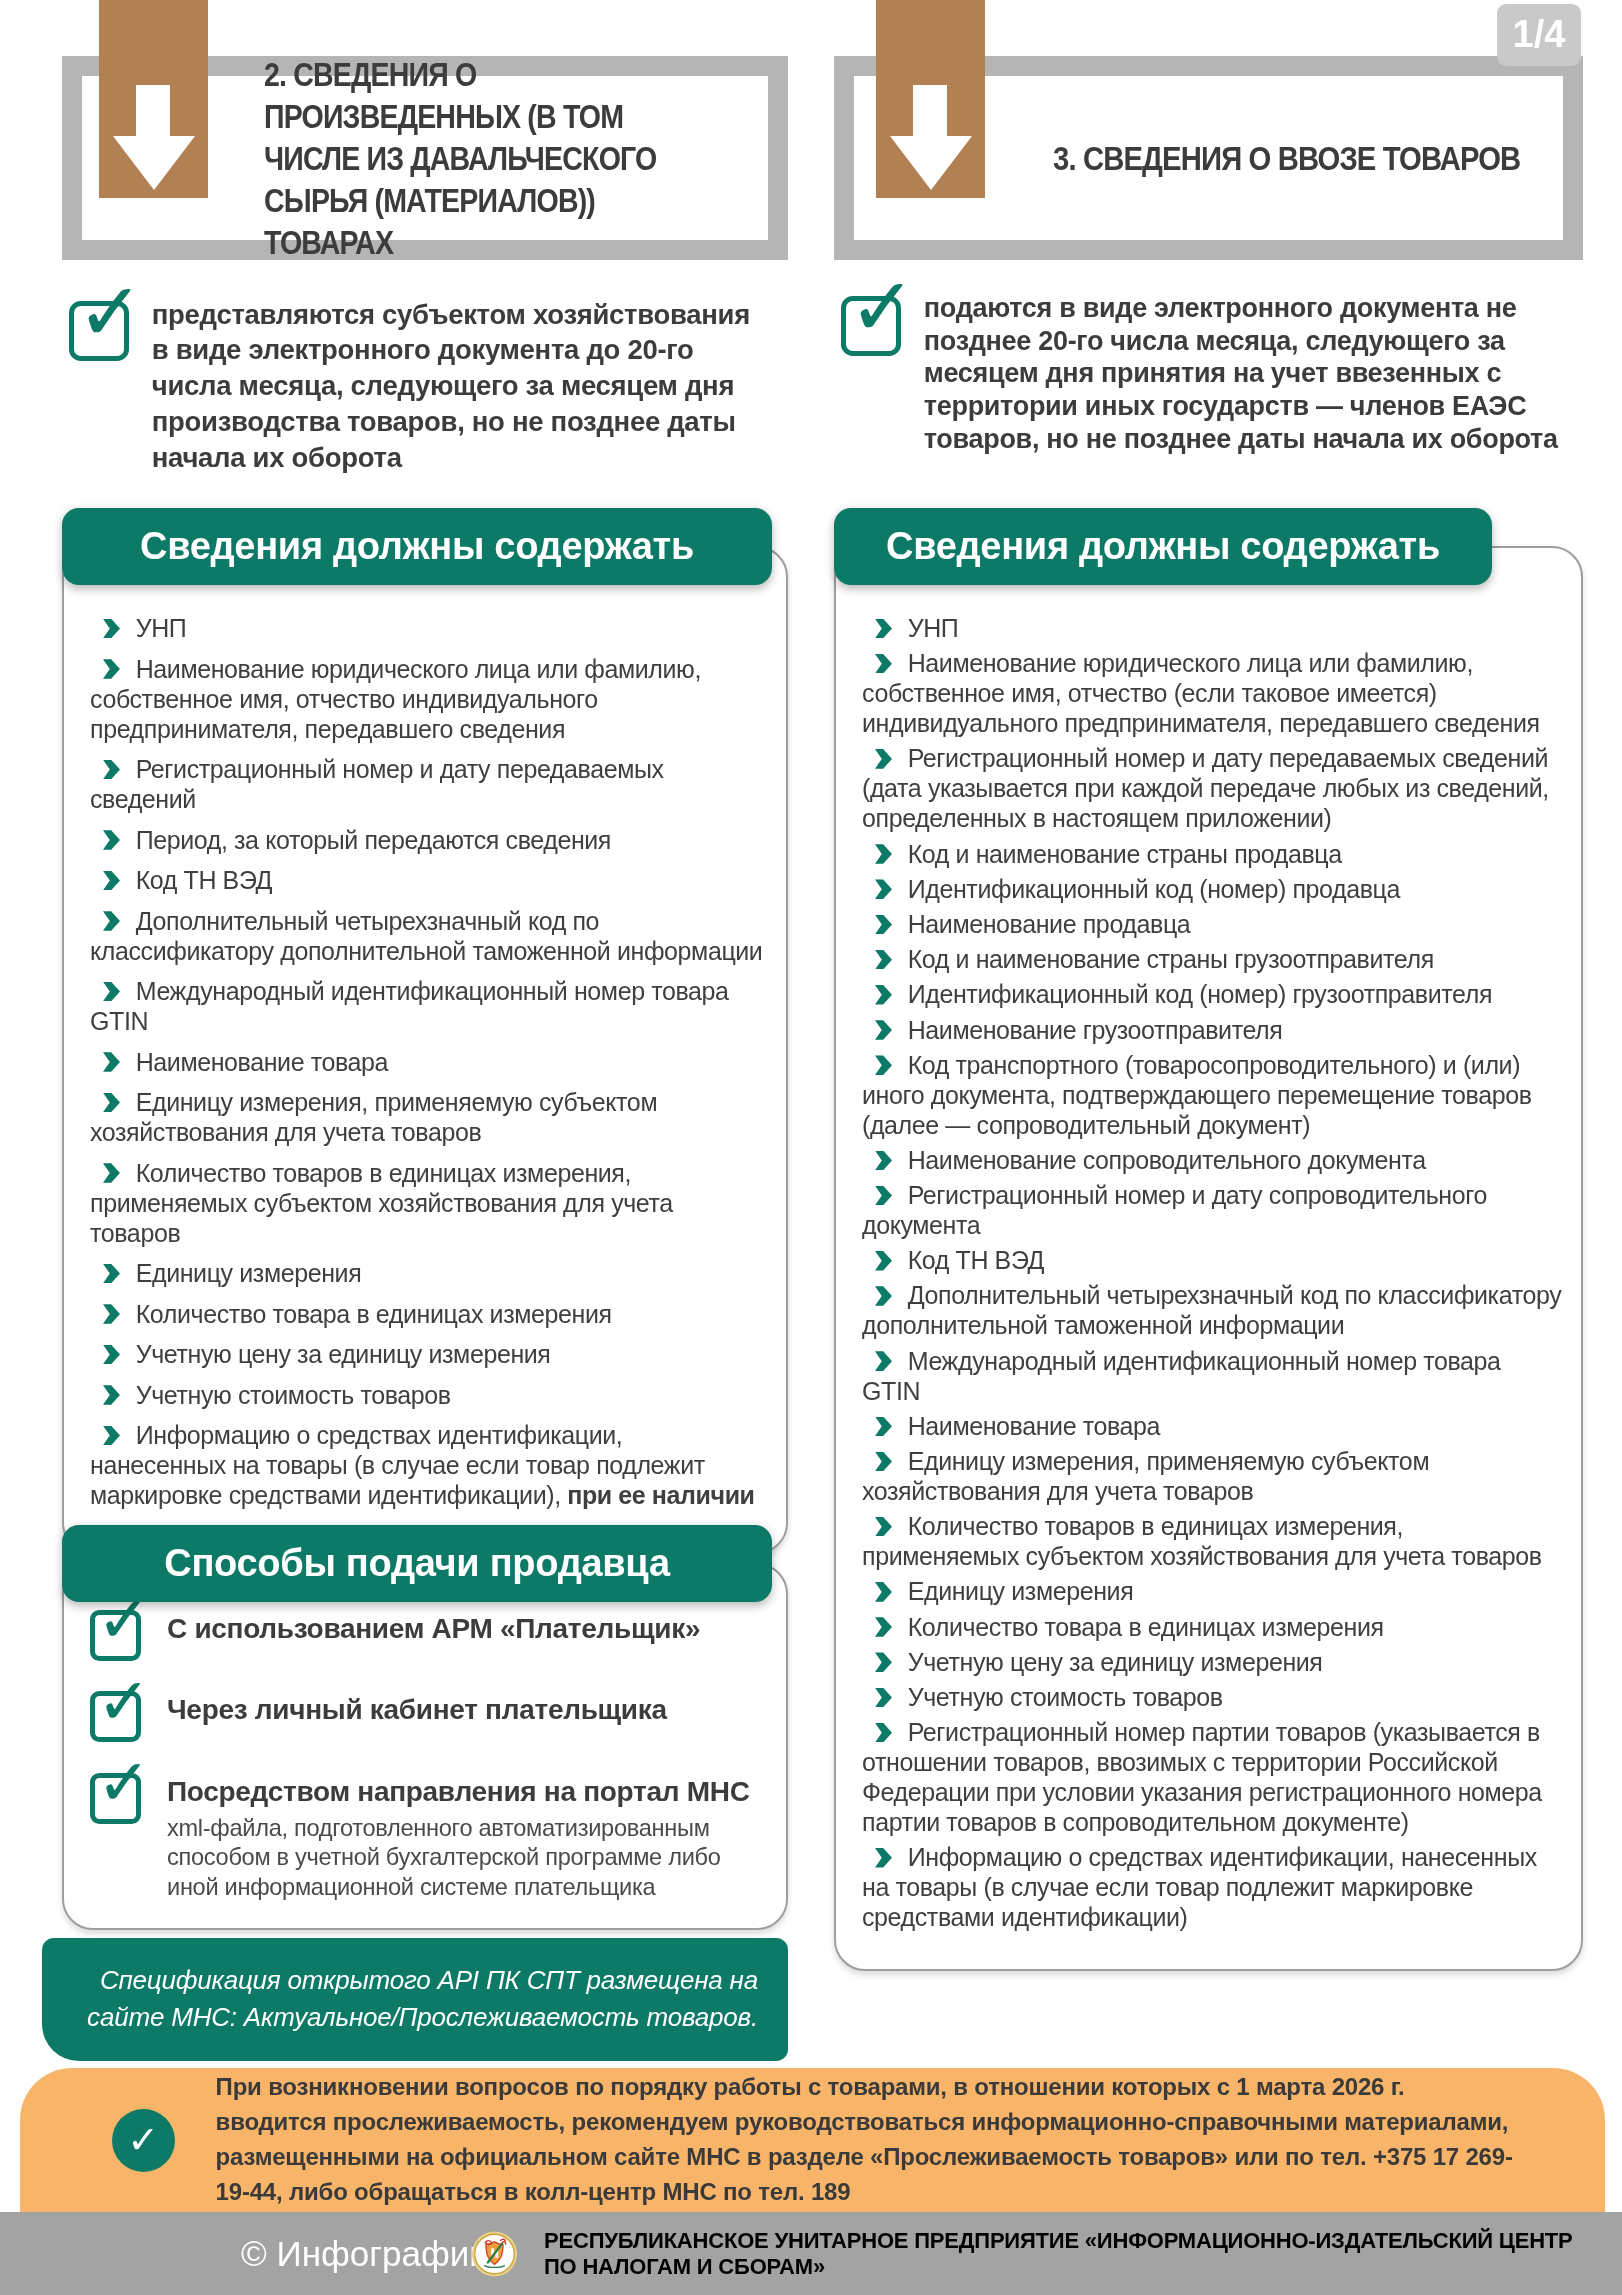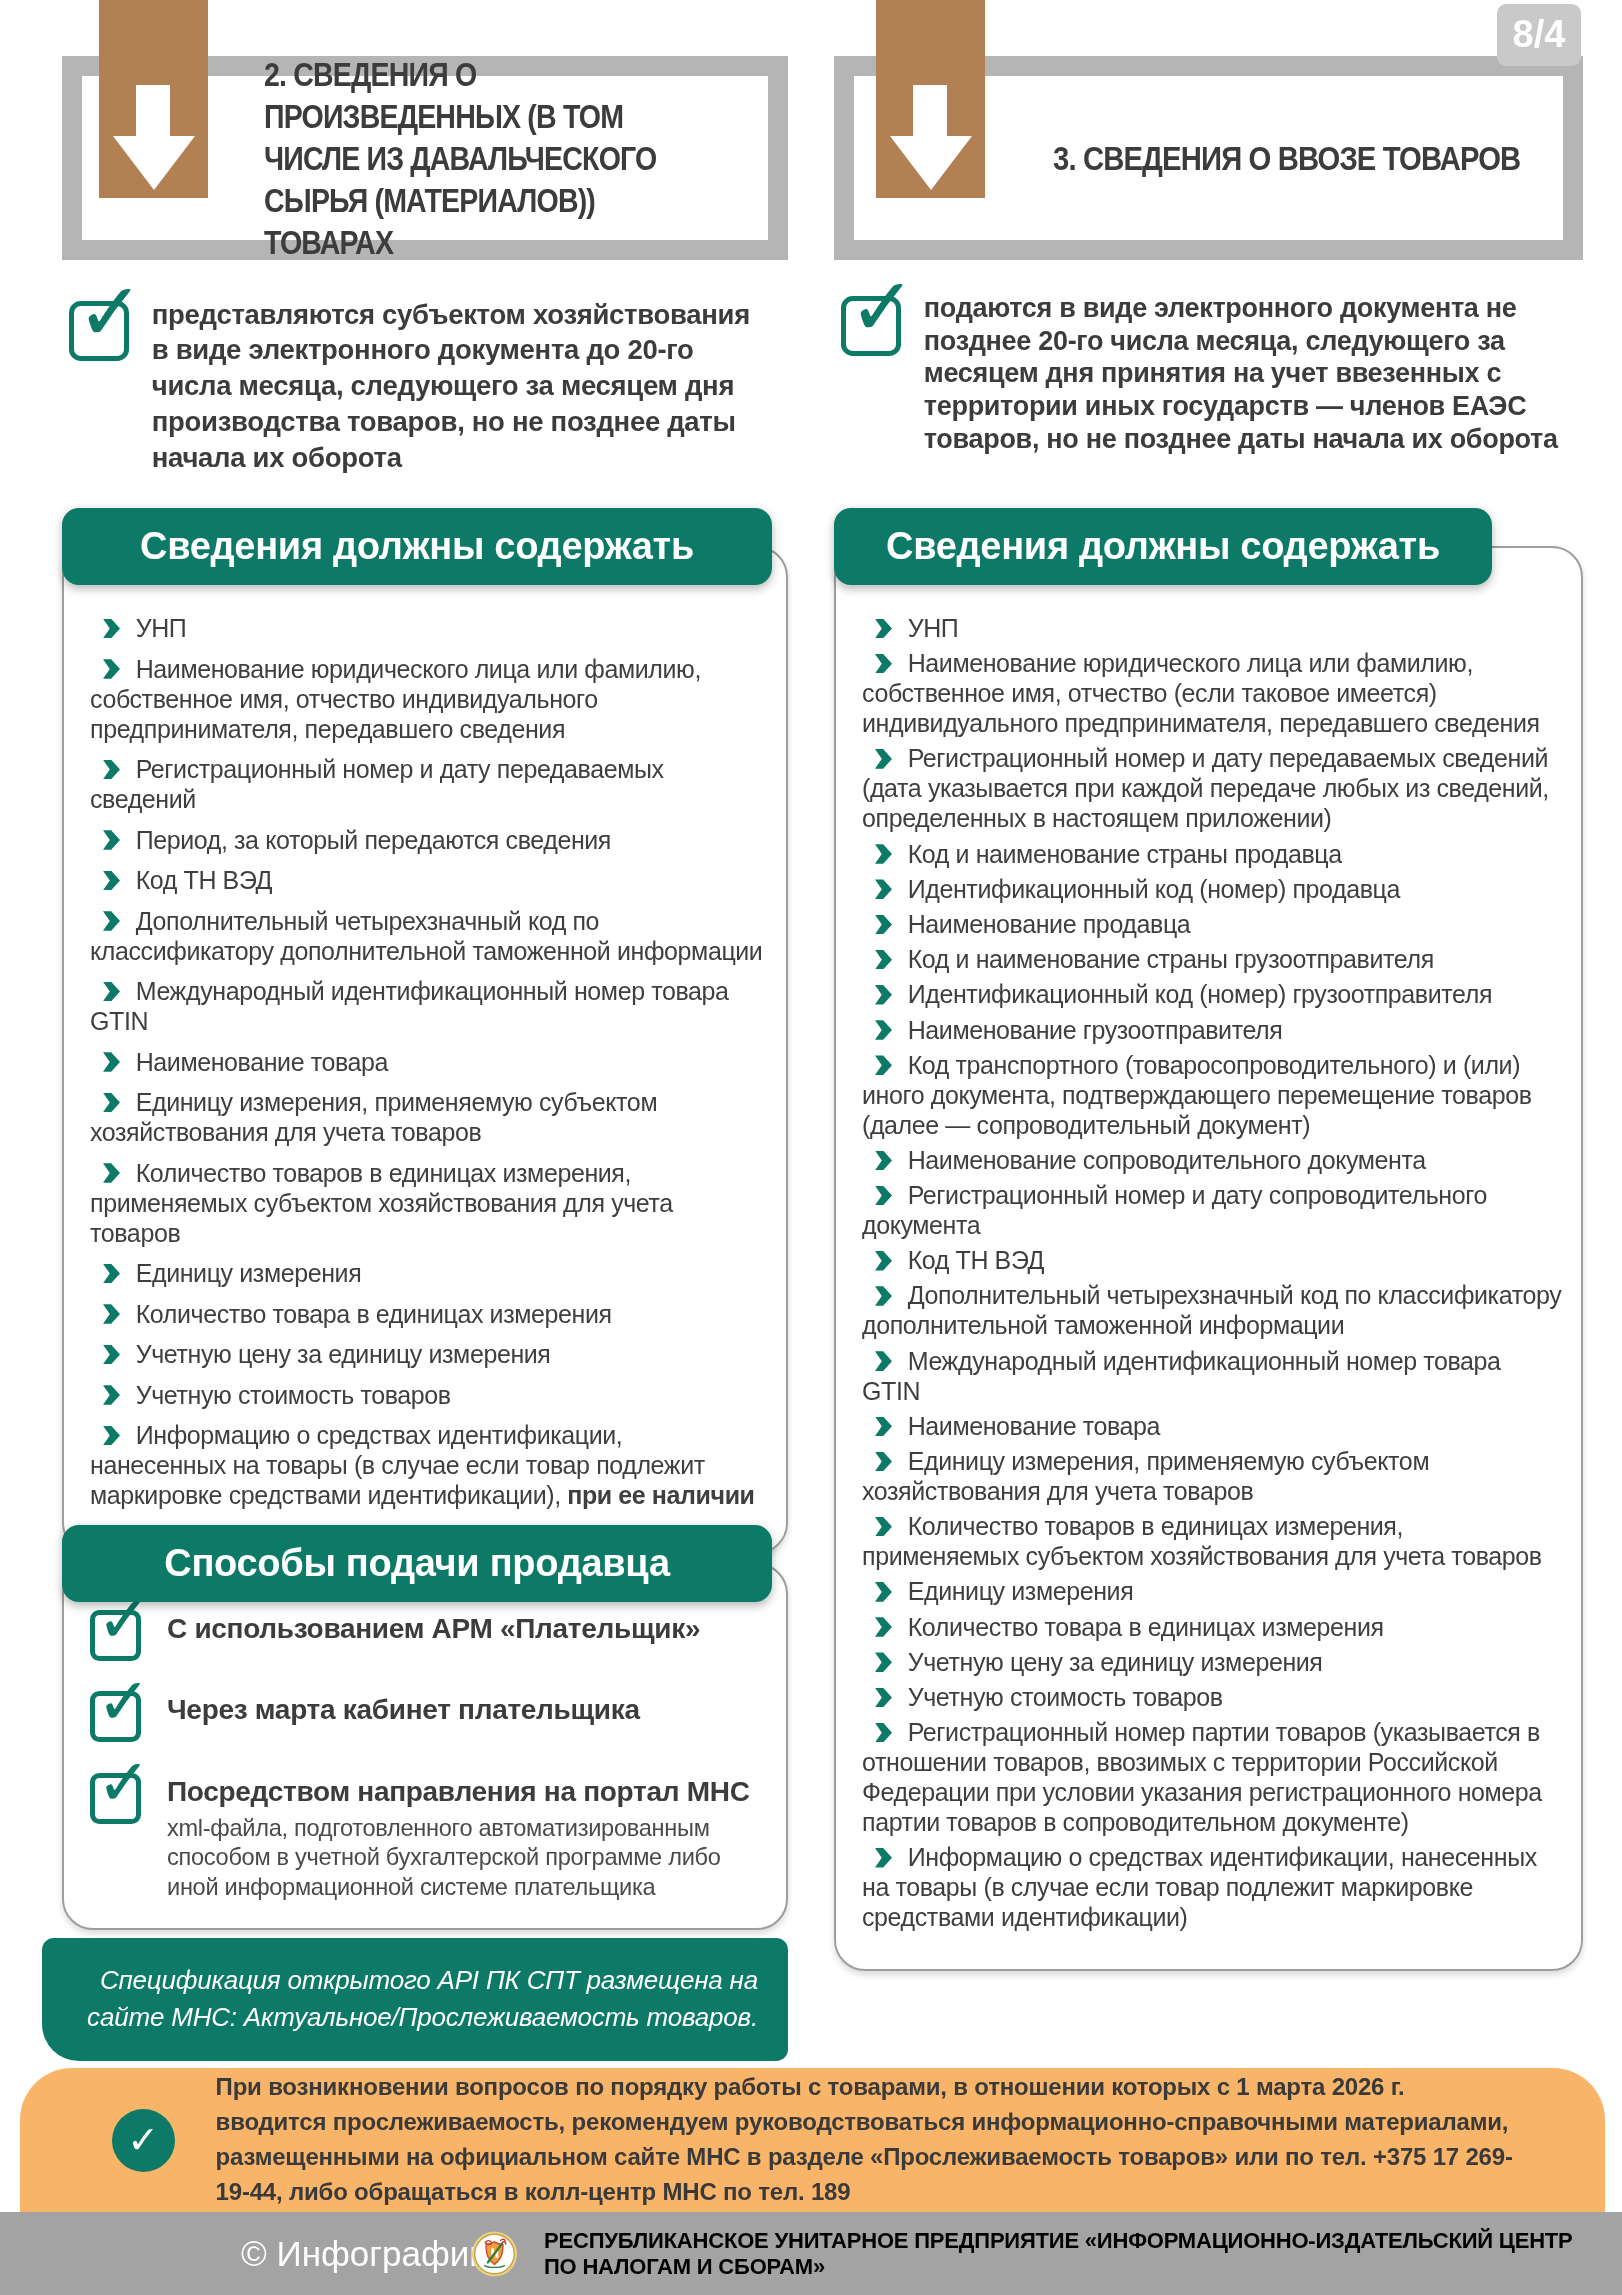--- a/index.html
+++ b/index.html
@@ -104,21 +104,21 @@
   .foot .logo{position:absolute;left:471px;top:50%;transform:translateY(-50%);width:47px;height:47px;}
   .foot .pub{position:absolute;left:544px;right:19.6px;top:0;height:100%;display:flex;align-items:center;
              color:#000000;font-weight:bold;font-size:22px;letter-spacing:-0.2px;}
 </style>
 </head>
 <body>
 
 <div class="page">
 
   <div class="badge">
-    <span>8/4</span>
+    <span>1/4</span>
   </div>
 
   <div class="arrow arrow-left">
     <span class="stem"></span>
     <span class="head"></span>
   </div>
   <div class="arrow arrow-right">
     <span class="stem"></span>
     <span class="head"></span>
   </div>
@@ -173,21 +173,21 @@
               <div>
                 <div class="mlabel">С использованием АРМ «Плательщик»</div>
               </div>
             </div>
             <div class="mrow">
               <span class="cbx2">
                 <span class="box"></span>
                 <span class="tick">✓</span>
               </span>
               <div>
-                <div class="mlabel">Через марта кабинет плательщика</div>
+                <div class="mlabel">Через личный кабинет плательщика</div>
               </div>
             </div>
             <div class="mrow">
               <span class="cbx2">
                 <span class="box"></span>
                 <span class="tick">✓</span>
               </span>
               <div>
                 <div class="mlabel">Посредством направления на портал МНС</div>
                 <div class="mnote">xml-файла, подготовленного автоматизированным способом в учетной бухгалтерской программе либо иной информационной системе плательщика</div>

